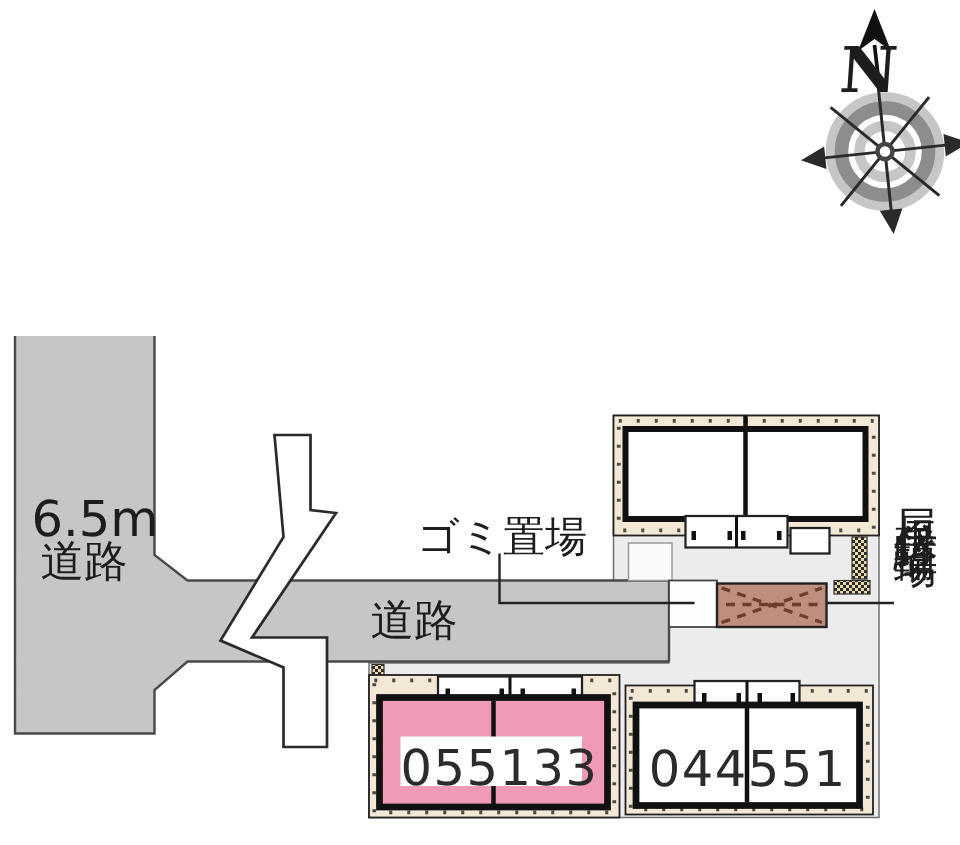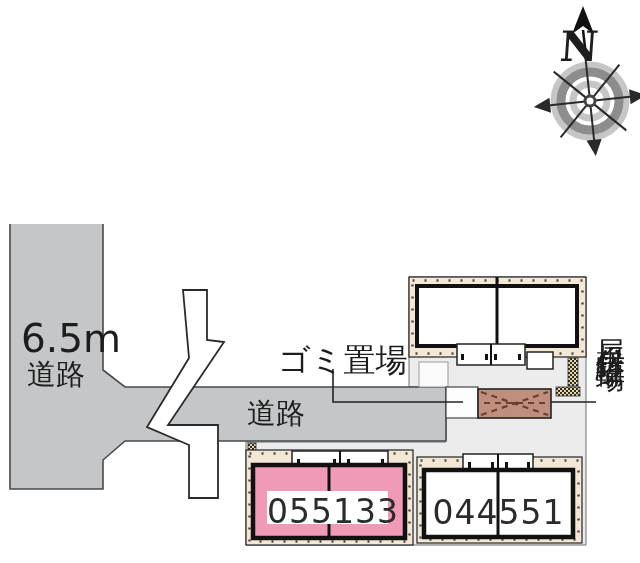--- a/index.html
+++ b/index.html
@@ -2,24 +2,24 @@
 <html><head>
 <meta charset="utf-8">
 <style>
   html,body{margin:0;padding:0;background:#fff;}
   .canvas{
     position:relative;width:640px;height:563px;background:#ffffff;overflow:hidden;
     font-family:"DejaVu Sans","Liberation Sans",sans-serif;color:#1c1c1c;
   }
   .plan-svg{position:absolute;left:0;top:0;}
   .lbl{position:absolute;white-space:nowrap;color:#1d1d1d;}
-  .lbl-road-v1{left:21px;top:316px;font-size:39px;}
+  .lbl-road-v1{left:21px;top:326px;font-size:33px;}
   .lbl-road-v2{left:27px;top:355px;font-size:29px;}
   .lbl-road-h{left:247px;top:394px;font-size:29px;}
-  .lbl-gomi{left:278px;top:339px;font-size:32px;}
+  .lbl-gomi{left:278px;top:339px;font-size:28px;}
   .lbl-bike{
     left:596px;top:316px;font-size:29px;letter-spacing:5px;
     writing-mode:vertical-rl;text-orientation:upright;line-height:1;
   }
   .lbl-n{
     left:560px;top:22px;font-size:42px;font-weight:bold;
     font-family:"DejaVu Serif","Liberation Serif",serif;transform:skewX(-4deg);
   }
   .bldg-label{position:absolute;text-align:center;font-size:33px;letter-spacing:1px;color:#2b2b2b;}
   .lbl-b1{left:417px;top:297px;width:160px;font-size:34px;}

